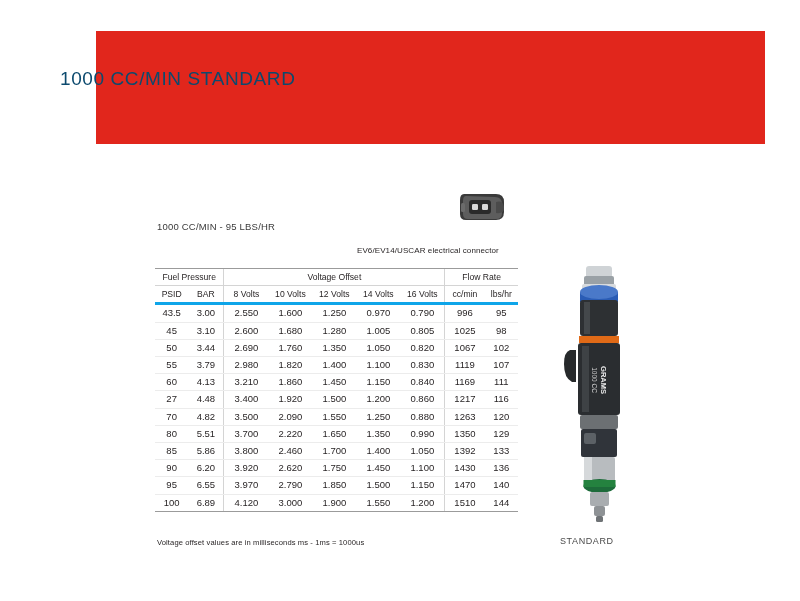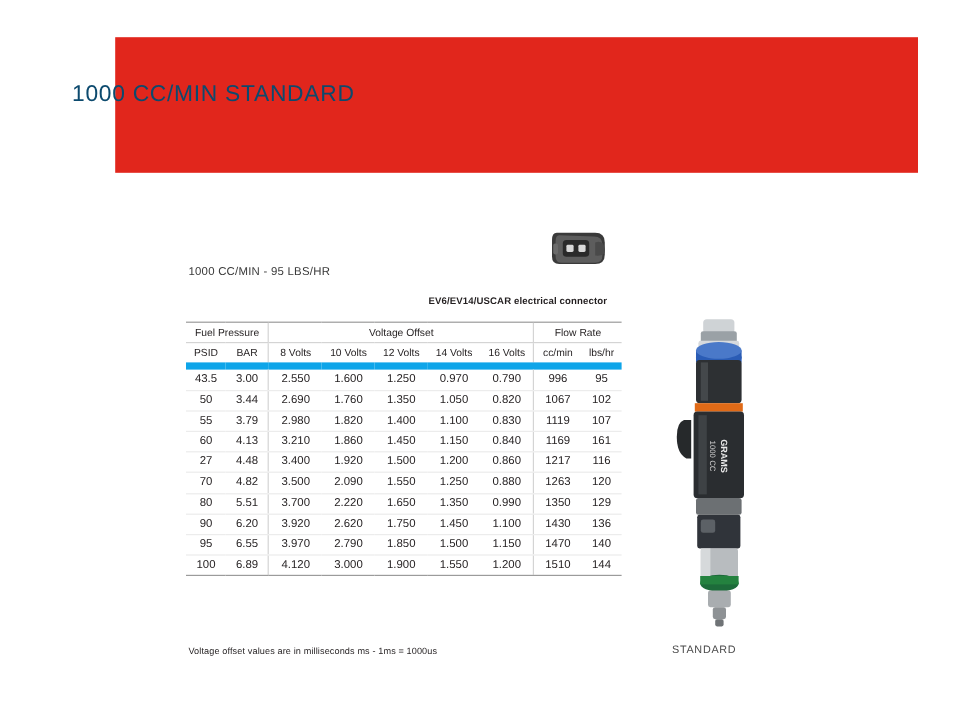--- a/index.html
+++ b/index.html
@@ -69,21 +69,21 @@
     top: 178px;
     width: 60px;
     height: 60px;
   }
   .connector-svg { display: block; }
   .connector-caption {
     position: absolute;
     left: 357px;
     top: 246px;
     font-size: 8px;
-    font-weight: bold;
+    font-weight: normal;
     color: #231f20;
     letter-spacing: 0.1px;
   }
 
   
   .table-wrap {
     position: absolute;
     left: 155px;
     top: 268px;
     width: 363px;
@@ -103,21 +103,21 @@
   }
   .grp-row th {
     font-size: 8.6px;
     border-top: 1px solid #9b9b9b;
     border-bottom: 1px solid #d4d4d4;
     height: 18px;
     line-height: 18px;
   }
   .hdr-row th {
     font-size: 8.6px;
-    border-bottom: 6px solid #0ea5e9;
+    border-bottom: 3px solid #0ea5e9;
     height: 17px;
     line-height: 17px;
   }
   .sep-left { border-left: 1px solid #d4d4d4; }
   tbody tr td { border-bottom: 1px solid #ececec; }
   tbody tr:last-child td { border-bottom: 1px solid #9b9b9b; }
   td.c-psid { width: 34px; }
   td.c-bar  { width: 36px; }
   td.c-v    { width: 45px; }
   td.c-ccmin{ width: 40px; }
@@ -203,20 +203,31 @@
             <td class="c-bar">3.00</td>
             <td class="c-v sep-left">2.550</td>
             <td class="c-v">1.600</td>
             <td class="c-v">1.250</td>
             <td class="c-v">0.970</td>
             <td class="c-v">0.790</td>
             <td class="c-ccmin sep-left">996</td>
             <td class="c-lbshr">95</td>
           </tr>
           <tr>
+            <td class="c-psid">45</td>
+            <td class="c-bar">3.10</td>
+            <td class="c-v sep-left">2.600</td>
+            <td class="c-v">1.680</td>
+            <td class="c-v">1.280</td>
+            <td class="c-v">1.005</td>
+            <td class="c-v">0.805</td>
+            <td class="c-ccmin sep-left">1025</td>
+            <td class="c-lbshr">98</td>
+          </tr>
+          <tr>
             <td class="c-psid">50</td>
             <td class="c-bar">3.44</td>
             <td class="c-v sep-left">2.690</td>
             <td class="c-v">1.760</td>
             <td class="c-v">1.350</td>
             <td class="c-v">1.050</td>
             <td class="c-v">0.820</td>
             <td class="c-ccmin sep-left">1067</td>
             <td class="c-lbshr">102</td>
           </tr>
@@ -233,21 +244,21 @@
           </tr>
           <tr>
             <td class="c-psid">60</td>
             <td class="c-bar">4.13</td>
             <td class="c-v sep-left">3.210</td>
             <td class="c-v">1.860</td>
             <td class="c-v">1.450</td>
             <td class="c-v">1.150</td>
             <td class="c-v">0.840</td>
             <td class="c-ccmin sep-left">1169</td>
-            <td class="c-lbshr">161</td>
+            <td class="c-lbshr">111</td>
           </tr>
           <tr>
             <td class="c-psid">27</td>
             <td class="c-bar">4.48</td>
             <td class="c-v sep-left">3.400</td>
             <td class="c-v">1.920</td>
             <td class="c-v">1.500</td>
             <td class="c-v">1.200</td>
             <td class="c-v">0.860</td>
             <td class="c-ccmin sep-left">1217</td>
@@ -269,20 +280,31 @@
             <td class="c-bar">5.51</td>
             <td class="c-v sep-left">3.700</td>
             <td class="c-v">2.220</td>
             <td class="c-v">1.650</td>
             <td class="c-v">1.350</td>
             <td class="c-v">0.990</td>
             <td class="c-ccmin sep-left">1350</td>
             <td class="c-lbshr">129</td>
           </tr>
           <tr>
+            <td class="c-psid">85</td>
+            <td class="c-bar">5.86</td>
+            <td class="c-v sep-left">3.800</td>
+            <td class="c-v">2.460</td>
+            <td class="c-v">1.700</td>
+            <td class="c-v">1.400</td>
+            <td class="c-v">1.050</td>
+            <td class="c-ccmin sep-left">1392</td>
+            <td class="c-lbshr">133</td>
+          </tr>
+          <tr>
             <td class="c-psid">90</td>
             <td class="c-bar">6.20</td>
             <td class="c-v sep-left">3.920</td>
             <td class="c-v">2.620</td>
             <td class="c-v">1.750</td>
             <td class="c-v">1.450</td>
             <td class="c-v">1.100</td>
             <td class="c-ccmin sep-left">1430</td>
             <td class="c-lbshr">136</td>
           </tr>

